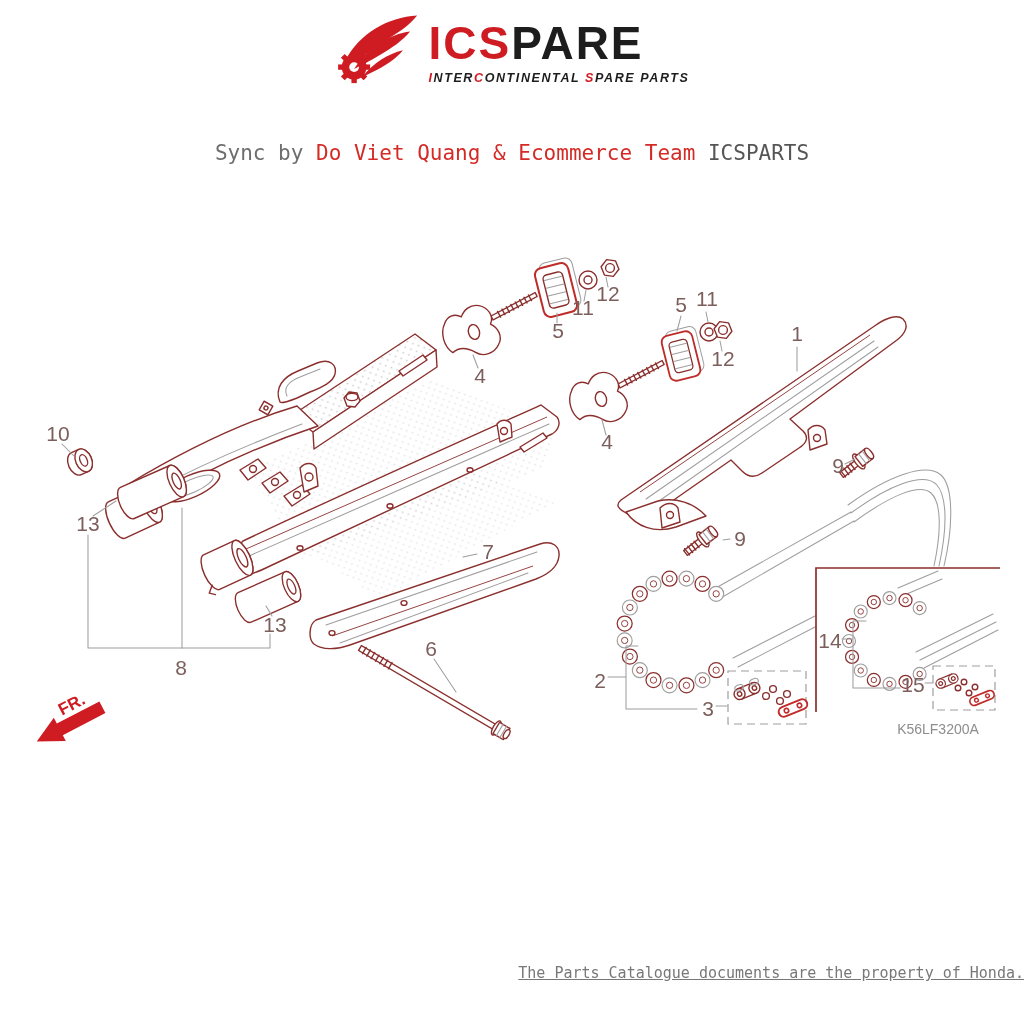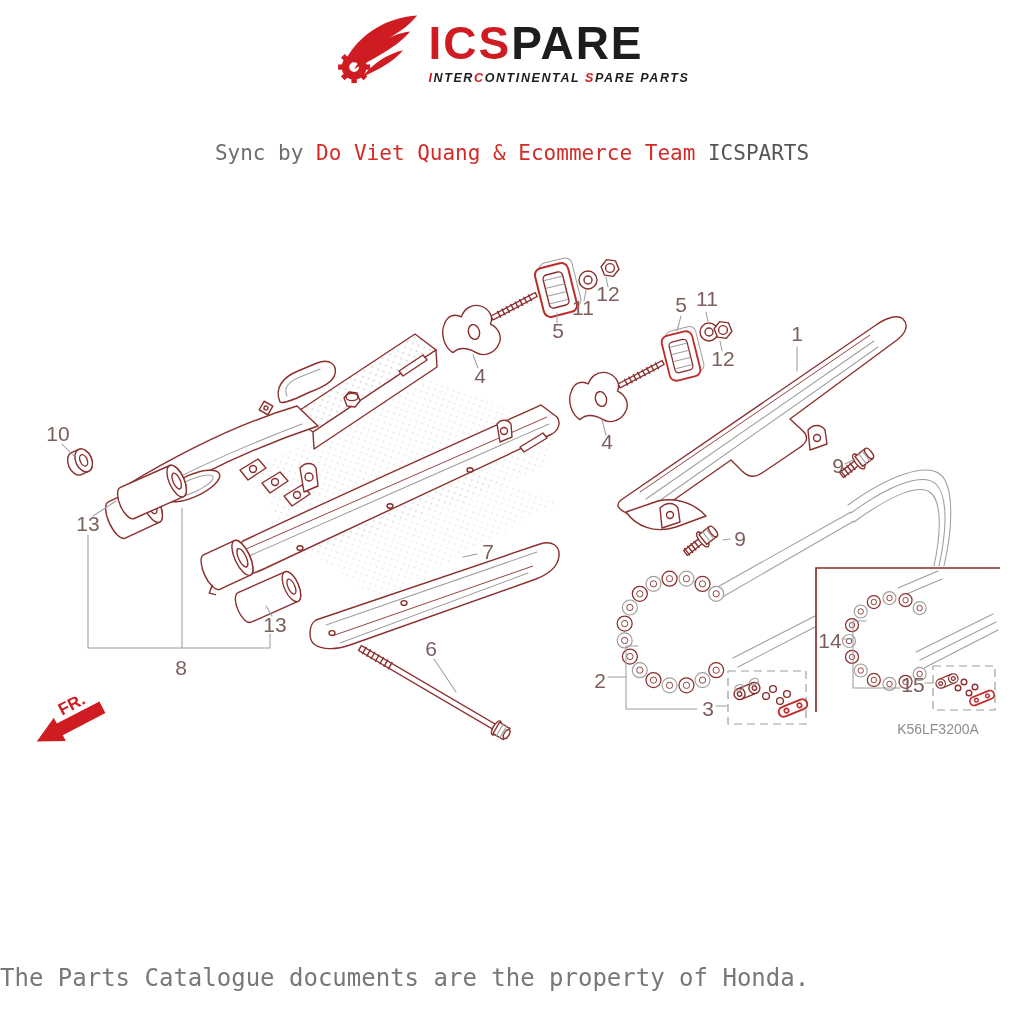--- a/index.html
+++ b/index.html
@@ -16,22 +16,22 @@
   .logo-text{display:flex;flex-direction:column;align-items:flex-start;}
   .logo-title{font-size:46px;font-weight:800;letter-spacing:2px;line-height:1;
               font-family:"Liberation Sans",sans-serif;}
   .t-accent{color:var(--logo_red);} .t-ink{color:var(--logo_ink);}
   .logo-tagline{margin-top:5px;font-size:12.5px;font-weight:700;letter-spacing:1.6px;
                 color:var(--logo_ink);font-style:italic;}
   .tg-accent{color:var(--logo_red);}
   .sync-line{position:absolute;top:108px;left:0;width:1024px;text-align:center;
              font-family:"DejaVu Sans Mono",monospace;font-size:21px;line-height:26px;margin-top:32px;}
   .s-gray{color:var(--sync_gray);} .s-red{color:var(--sync_red);} .s-dark{color:var(--sync_brand);}
-  .footer{position:absolute;top:964px;left:0;width:1024px;text-align:left;
-          font-family:"DejaVu Sans Mono",monospace;font-size:24px;color:var(--footer_gray);}
+  .footer{position:absolute;top:964px;left:0;width:1024px;text-align:right;
+          font-family:"DejaVu Sans Mono",monospace;font-size:15px;color:var(--footer_gray);text-decoration:underline;}
   .diagram{position:absolute;left:0;top:0;width:1024px;height:1024px;}
   
   .lm{fill:none;stroke:var(--line_maroon);stroke-width:1.4;stroke-linejoin:round;stroke-linecap:round;}
   .lmf{fill:#fff;stroke:var(--line_maroon);stroke-width:1.4;stroke-linejoin:round;stroke-linecap:round;}
   .lmt{fill:none;stroke:var(--line_maroon);stroke-width:0.9;}
   .lg{fill:none;stroke:var(--line_gray);stroke-width:1.05;stroke-linejoin:round;stroke-linecap:round;}
   .lgf{fill:#fff;stroke:var(--line_gray);stroke-width:1.05;}
   .hlf{fill:#fff;stroke:var(--highlight_red);stroke-width:2;stroke-linejoin:round;}
   .hl{fill:none;stroke:var(--highlight_red);stroke-width:1.6;}
   .lbl{fill:var(--label_color);font-family:"Liberation Sans",sans-serif;font-size:21px;text-anchor:middle;}

